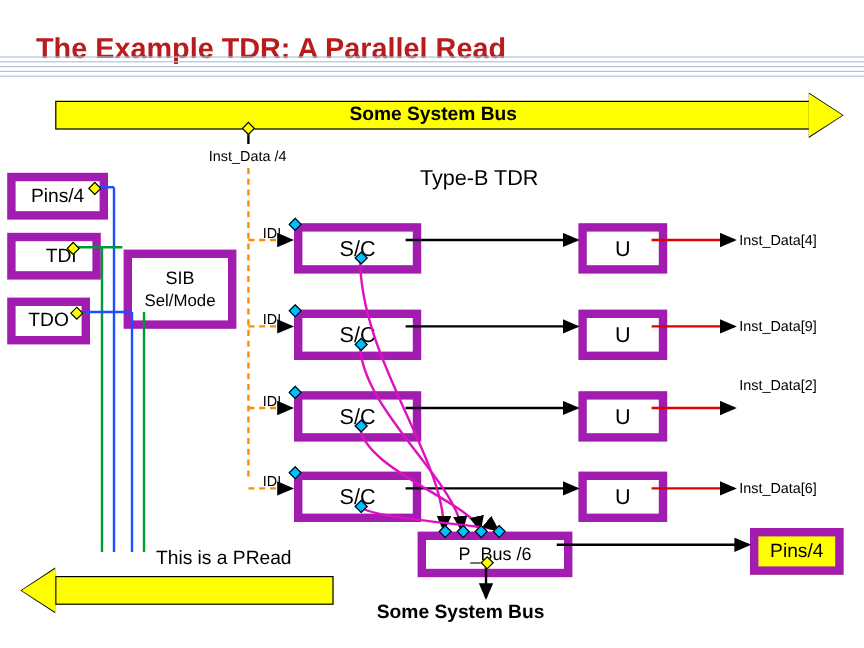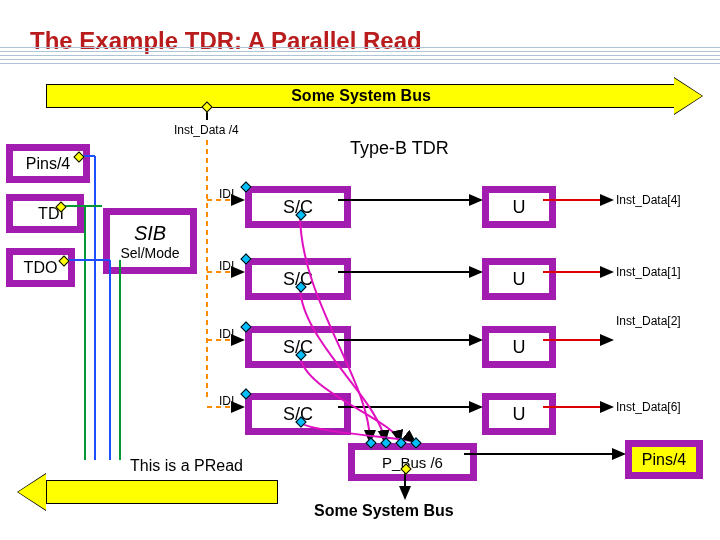--- a/index.html
+++ b/index.html
@@ -42,33 +42,33 @@
 <div class="arrow-right-head" style="top:78px; left:674px;"></div>
 
 <div class="small-label" style="top:123px; left:174px;">Inst_Data /4</div>
 <div class="type-label" style="top:138px; left:350px;">Type-B TDR</div>
 
 <div class="box" style="top:144px; left:6px; width:70px; height:25px;">Pins/4</div>
 <div class="box" style="top:194px; left:6px; width:52px; height:25px;padding-left:12px;">TDI</div>
 <div class="box" style="top:248px; left:6px; width:55px; height:25px;">TDO</div>
 
 <div class="box" style="top:208px; left:103px; width:80px; height:52px; background:#fff; font-size:14px; flex-direction:column;">
-  <div style="font-size:20px; font-weight:normal; line-height:1;font-style:italic;">SIB</div>
+  <div style="font-size:15px; font-weight:normal; line-height:1;">SIB</div>
   <div style="font-size:14px; line-height:1; margin-top:3px;">Sel/Mode</div>
 </div>
 
 <div class="small-label" style="top:187px; left:219px;">IDI</div>
 <div class="box" style="top:186px; left:245px; width:92px; height:28px; font-size:18px;">S/C</div>
 <div class="box" style="top:186px; left:482px; width:60px; height:28px; font-size:18px;">U</div>
 <div class="small-label" style="top:193px; left:616px;">Inst_Data[4]</div>
 
 <div class="small-label" style="top:259px; left:219px;">IDI</div>
 <div class="box" style="top:258px; left:245px; width:92px; height:28px; font-size:18px;">S/C</div>
 <div class="box" style="top:258px; left:482px; width:60px; height:28px; font-size:18px;">U</div>
-<div class="small-label" style="top:265px; left:616px;">Inst_Data[1]</div>
+<div class="small-label" style="top:265px; left:616px;">Inst_Data[9]</div>
 
 <div class="small-label" style="top:327px; left:219px;">IDI</div>
 <div class="box" style="top:326px; left:245px; width:92px; height:28px; font-size:18px;">S/C</div>
 <div class="box" style="top:326px; left:482px; width:60px; height:28px; font-size:18px;">U</div>
 <div class="small-label" style="top:314px; left:616px;">Inst_Data[2]</div>
 
 <div class="small-label" style="top:394px; left:219px;">IDI</div>
 <div class="box" style="top:393px; left:245px; width:92px; height:28px; font-size:18px;">S/C</div>
 <div class="box" style="top:393px; left:482px; width:60px; height:28px; font-size:18px;">U</div>
 <div class="small-label" style="top:400px; left:616px;">Inst_Data[6]</div>

